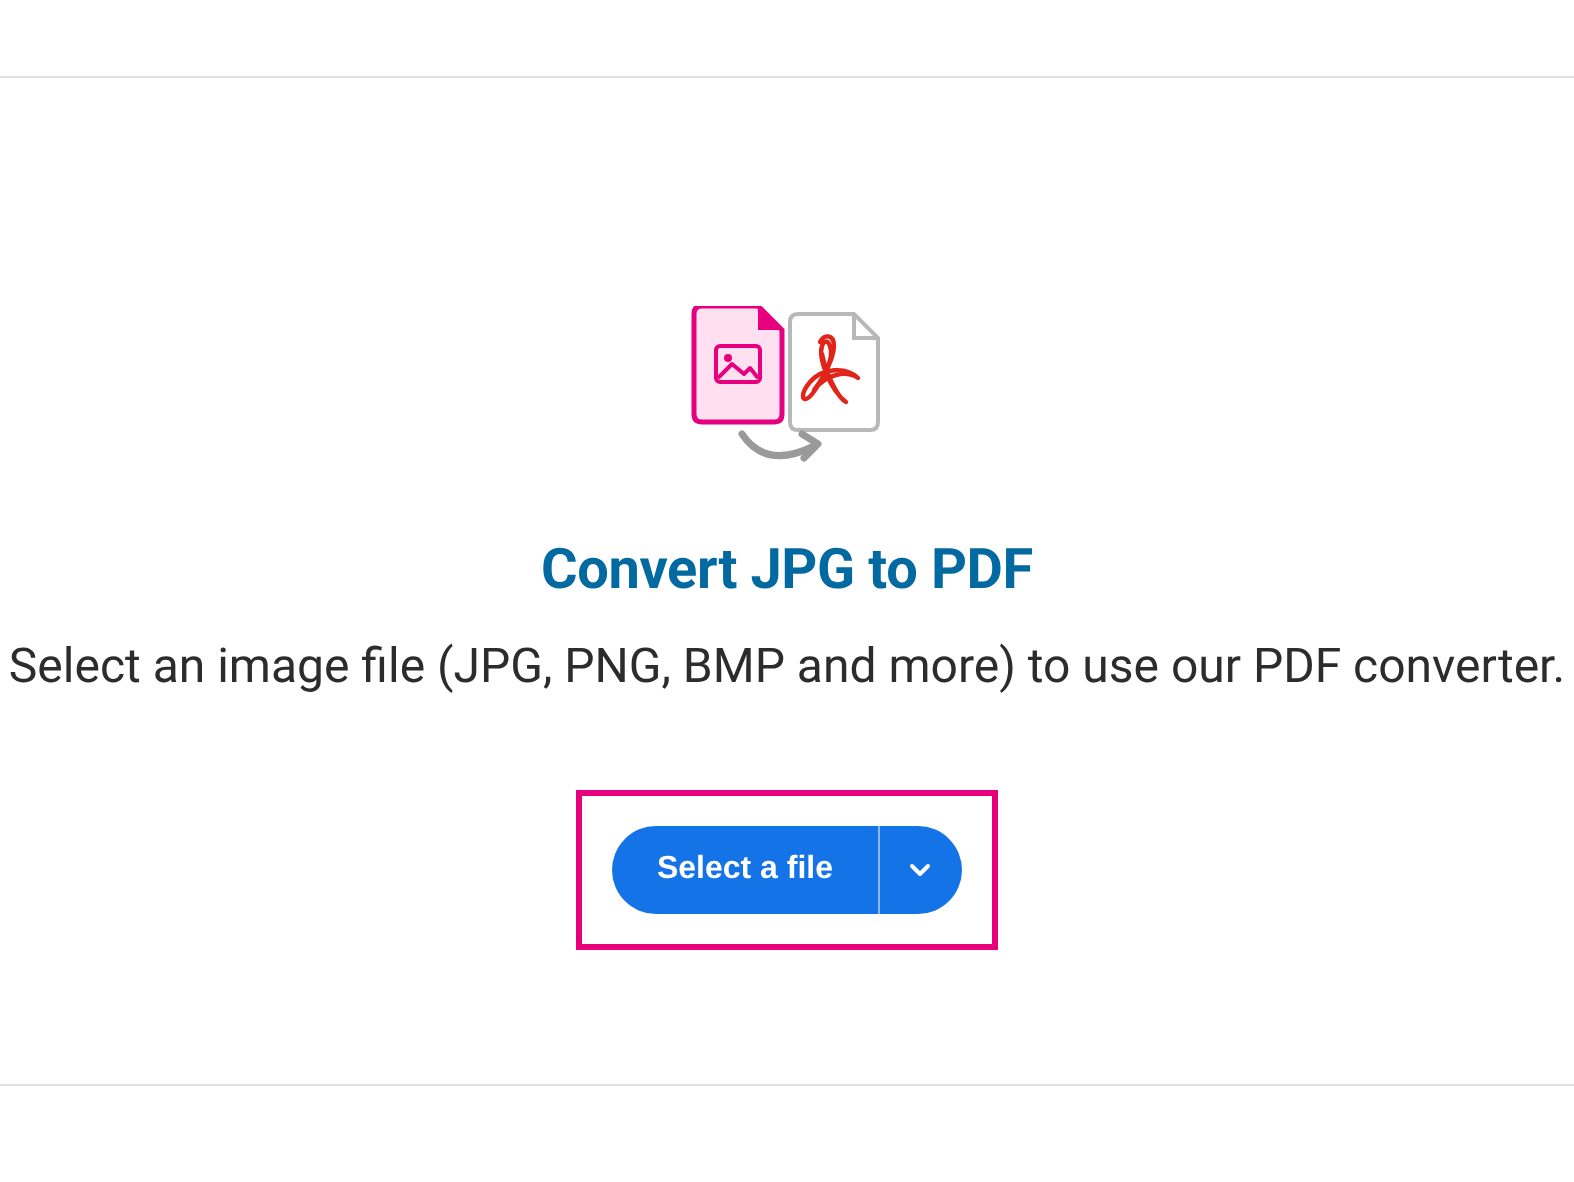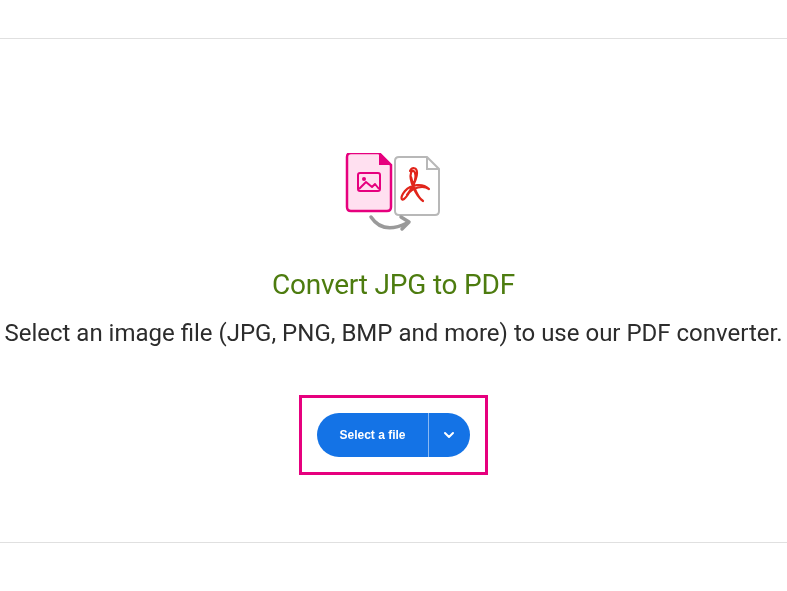--- a/index.html
+++ b/index.html
@@ -38,22 +38,22 @@
       padding-top: 115px;
     }
     .icon-wrap {
       position: relative;
       width: 110px;
       height: 85px;
       margin-bottom: 30px;
     }
     .heading {
       font-size: 28px;
-      font-weight: 400;
-      color: #4d7c0f;
+      font-weight: 700;
+      color: #0369a1;
       margin-bottom: 18px;
       letter-spacing: -0.2px;
     }
     .subheading {
       font-size: 24px;
       color: #2c2c2c;
       font-weight: 400;
       margin-bottom: 48px;
     }
     .highlight-box {
@@ -67,21 +67,21 @@
       display: flex;
       border-radius: 22px;
       overflow: hidden;
       height: 44px;
     }
     .select-btn {
       background: #1473e6;
       color: #fff;
       border: none;
       padding: 0 22px;
-      font-size: 12px;
+      font-size: 16px;
       font-weight: 700;
       cursor: pointer;
       display: flex;
       align-items: center;
       height: 100%;
     }
     .dropdown-btn {
       background: #1473e6;
       color: #fff;
       border: none;

